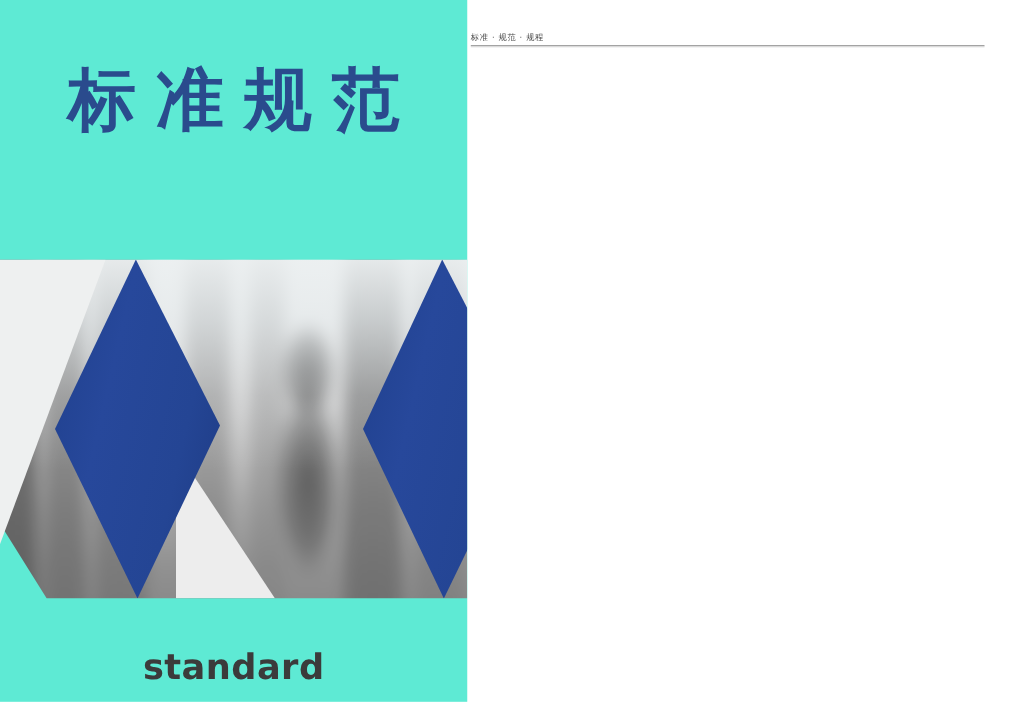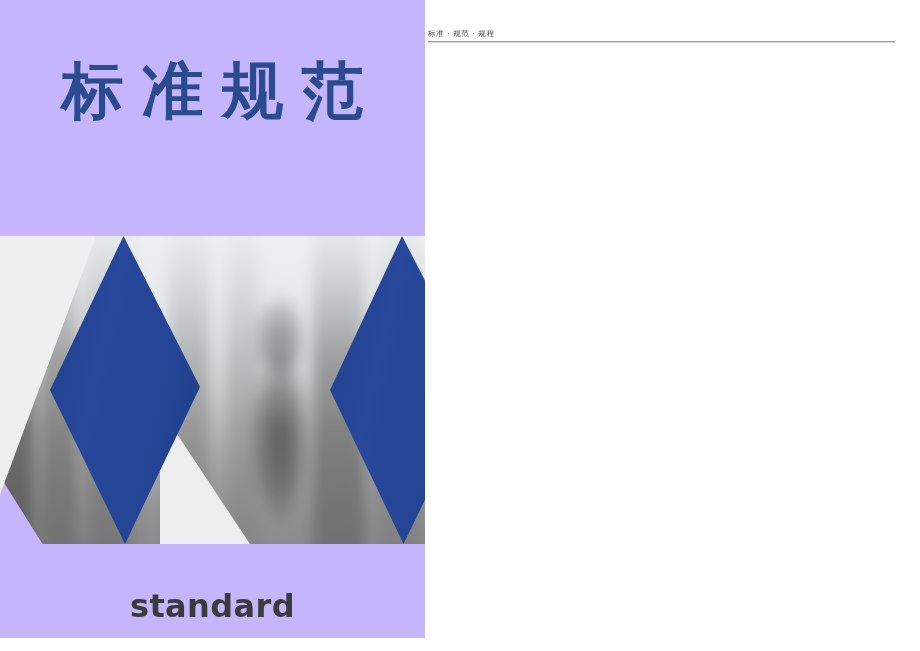--- a/index.html
+++ b/index.html
@@ -24,21 +24,21 @@
     background: #ffffff;
   }
 
   
   #cover-panel {
     position: absolute;
     left: 0;
     top: 0;
     width: 425px;
     height: 638px;
-    background: #c4b5fd;
+    background: #5eead4;
     overflow: hidden;
   }
 
   
   #cover-title {
     position: absolute;
     left: 0;
     top: 52px;
     width: 425px;
     text-align: center;

